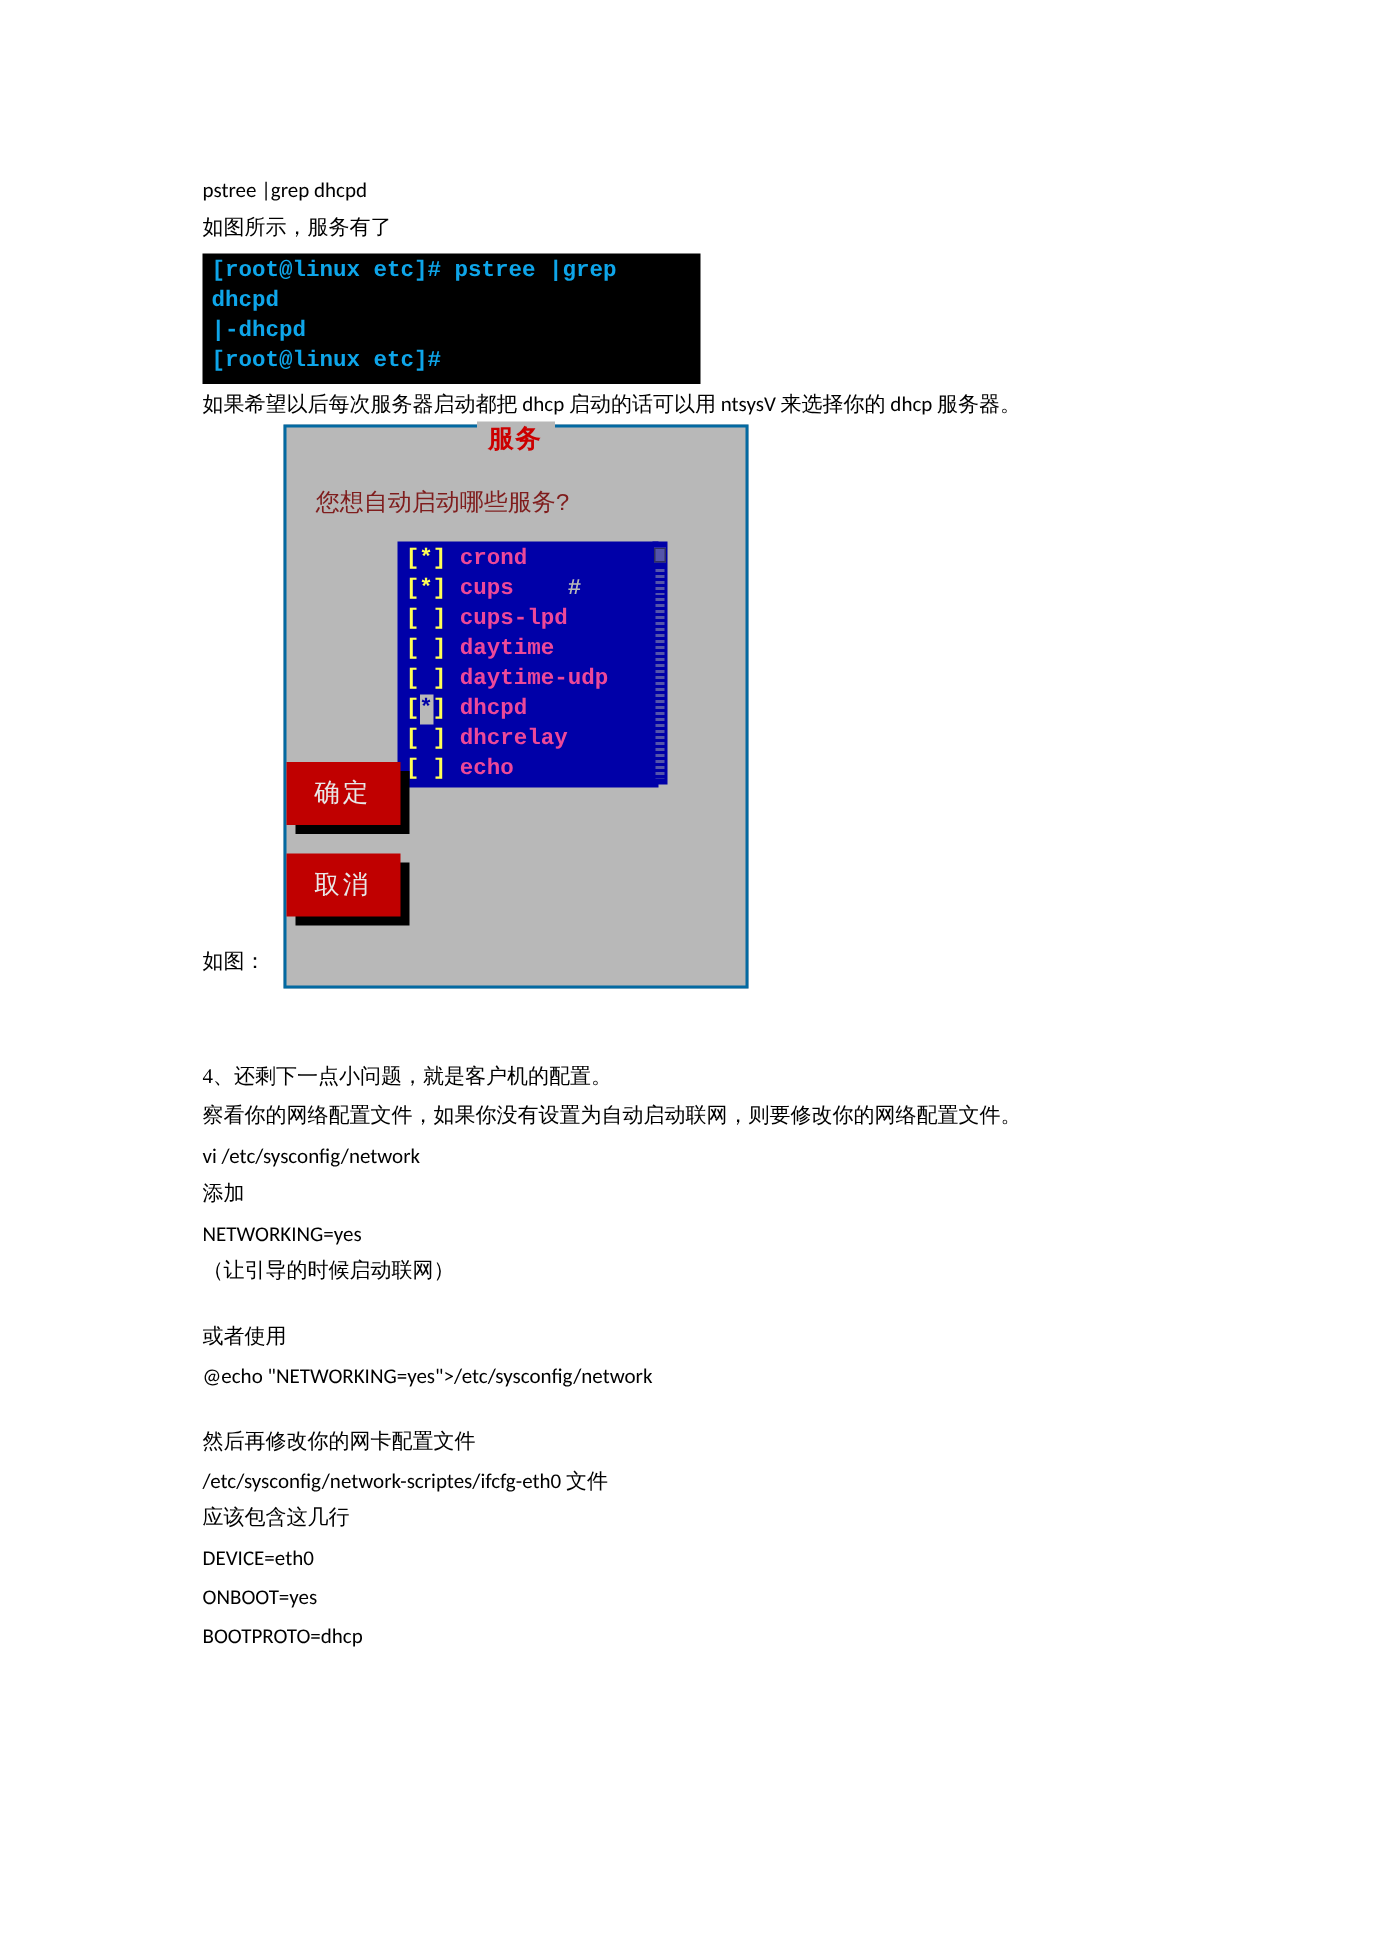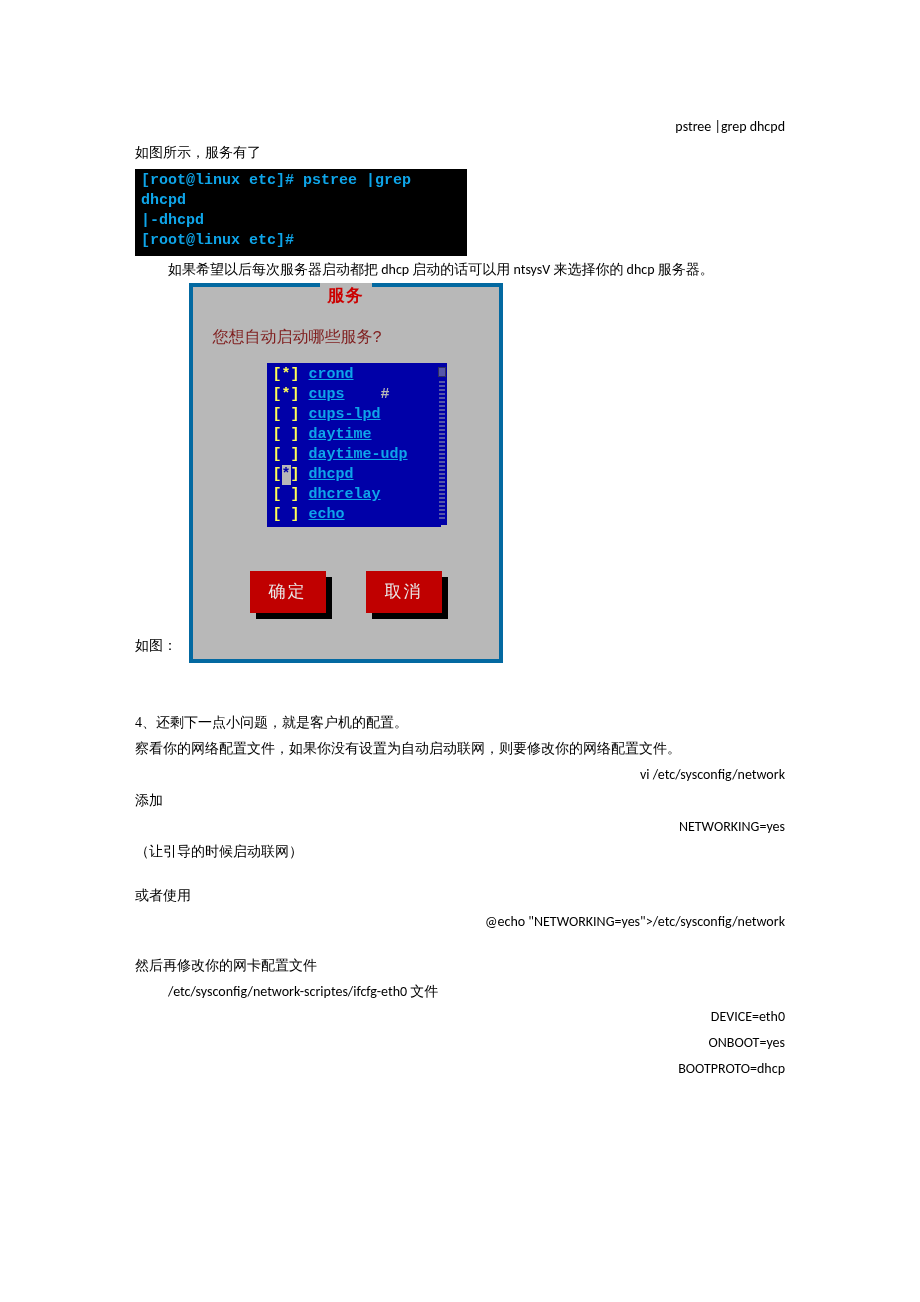--- a/index.html
+++ b/index.html
@@ -14,25 +14,23 @@
   .page {
     padding: 115px 135px 60px 135px;
     line-height: 1.7;
   }
   p {
     margin: 0 0 2px 0;
   }
   .roman {
     font-family: Calibri, Arial, sans-serif;
     font-size: 14px;
-    text-align: right;
   }
   .mixed {
     font-family: "SimSun", Calibri, sans-serif;
-    margin-left: 33px;
   }
   
   .terminal {
     background: #000;
     color: #0ea5e9;
     font-family: "Courier New", monospace;
     font-weight: bold;
     font-size: 15px;
     padding: 2px 6px 4px 6px;
     width: 320px;
@@ -47,21 +45,21 @@
   }
   .inline-label {
     display: inline-block;
     vertical-align: bottom;
     margin-bottom: 6px;
   }
   .ntsysv {
     width: 306px;
     height: 372px;
     background: #b8b8b8;
-    border: 4px solid #0369a1;
+    border: 2px solid #0369a1;
     position: relative;
     font-family: "SimSun","Courier New", monospace;
   }
   .ntsysv-title {
     position: absolute;
     top: -4px;
     left: 50%;
     transform: translateX(-50%);
     background: #b8b8b8;
     color: #cc0000;
@@ -85,21 +83,21 @@
     height: 162px;
     background: #0000a8;
     color: #ffff55;
     font-family: "Courier New", monospace;
     font-weight: bold;
     font-size: 15px;
     padding: 2px 0 0 6px;
     line-height: 20px;
   }
   .listbox .row { white-space: pre; color: #ffff55; }
-  .listbox .name { color: #0ea5e9; text-decoration: underline; }
+  .listbox .name { color: #ec4899; }
   .listbox .cursor-box {
     display: inline-block;
     background: #b8b8b8;
     color: #0000a8;
     width: 9px;
     text-align: center;
   }
   .scrollbar {
     position: absolute;
     top: 76px;
@@ -116,21 +114,22 @@
     position: absolute; top: 18px; left: 2px; width: 6px; bottom: 4px;
     background: repeating-linear-gradient(#5555aa 0 2px, #0000a8 2px 4px);
   }
   .btn-row {
     position: absolute;
     bottom: 46px;
     left: 0;
     right: 0;
     display: flex;
     justify-content: center;
-    gap: 40px;
+    gap: 19px;
+    flex-direction: column;
   }
   .tui-btn {
     position: relative;
     width: 76px;
     height: 42px;
   }
   .tui-btn .shadow {
     position: absolute;
     top: 6px; left: 6px; width: 76px; height: 42px;
     background: #000;
@@ -212,17 +211,18 @@
 
   <div class="spacer"></div>
 
   <p>或者使用</p>
   <p class="roman">@echo "NETWORKING=yes"&gt;/etc/sysconfig/network</p>
 
   <div class="spacer"></div>
 
   <p>然后再修改你的网卡配置文件</p>
   <p class="mixed">/etc/sysconfig/network-scriptes/ifcfg-eth0  文件</p>
+  <p>应该包含这几行</p>
   <p class="roman">DEVICE=eth0</p>
   <p class="roman">ONBOOT=yes</p>
   <p class="roman">BOOTPROTO=dhcp</p>
 
 </div>
 
 </body></html>

